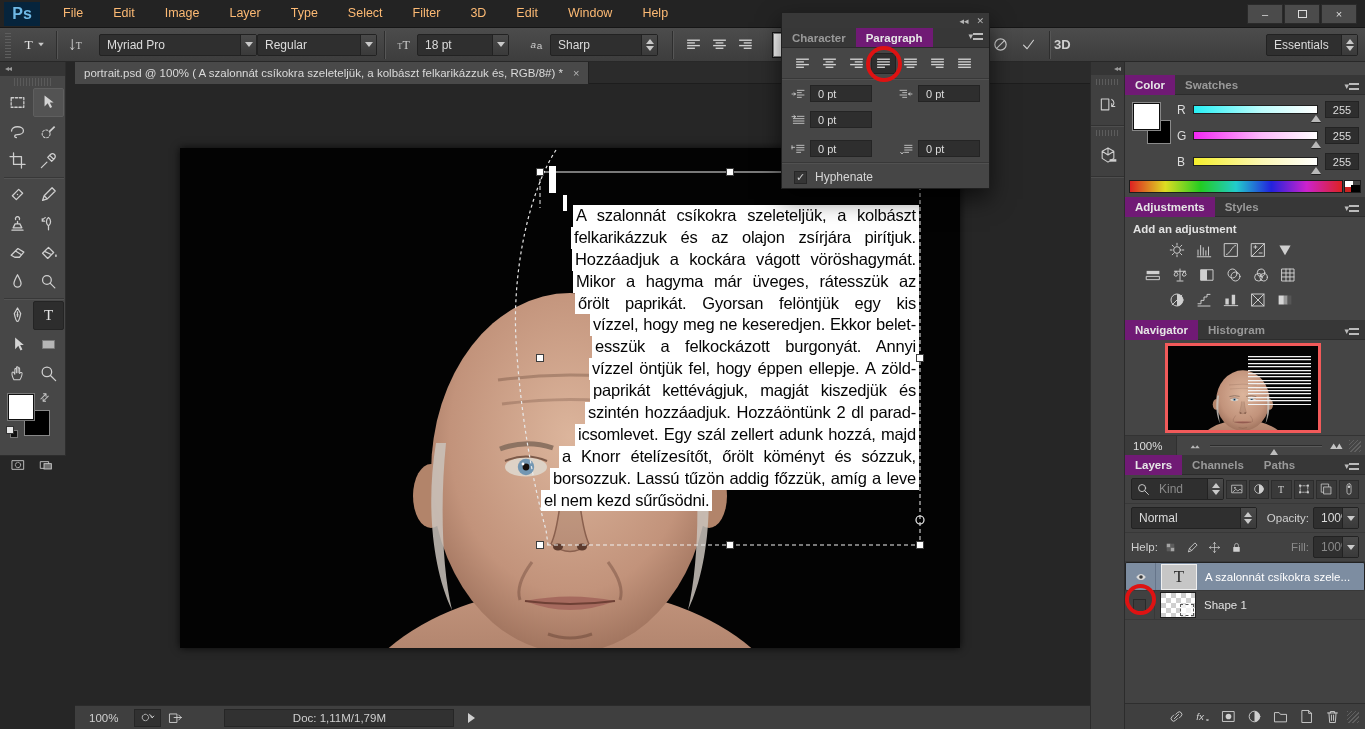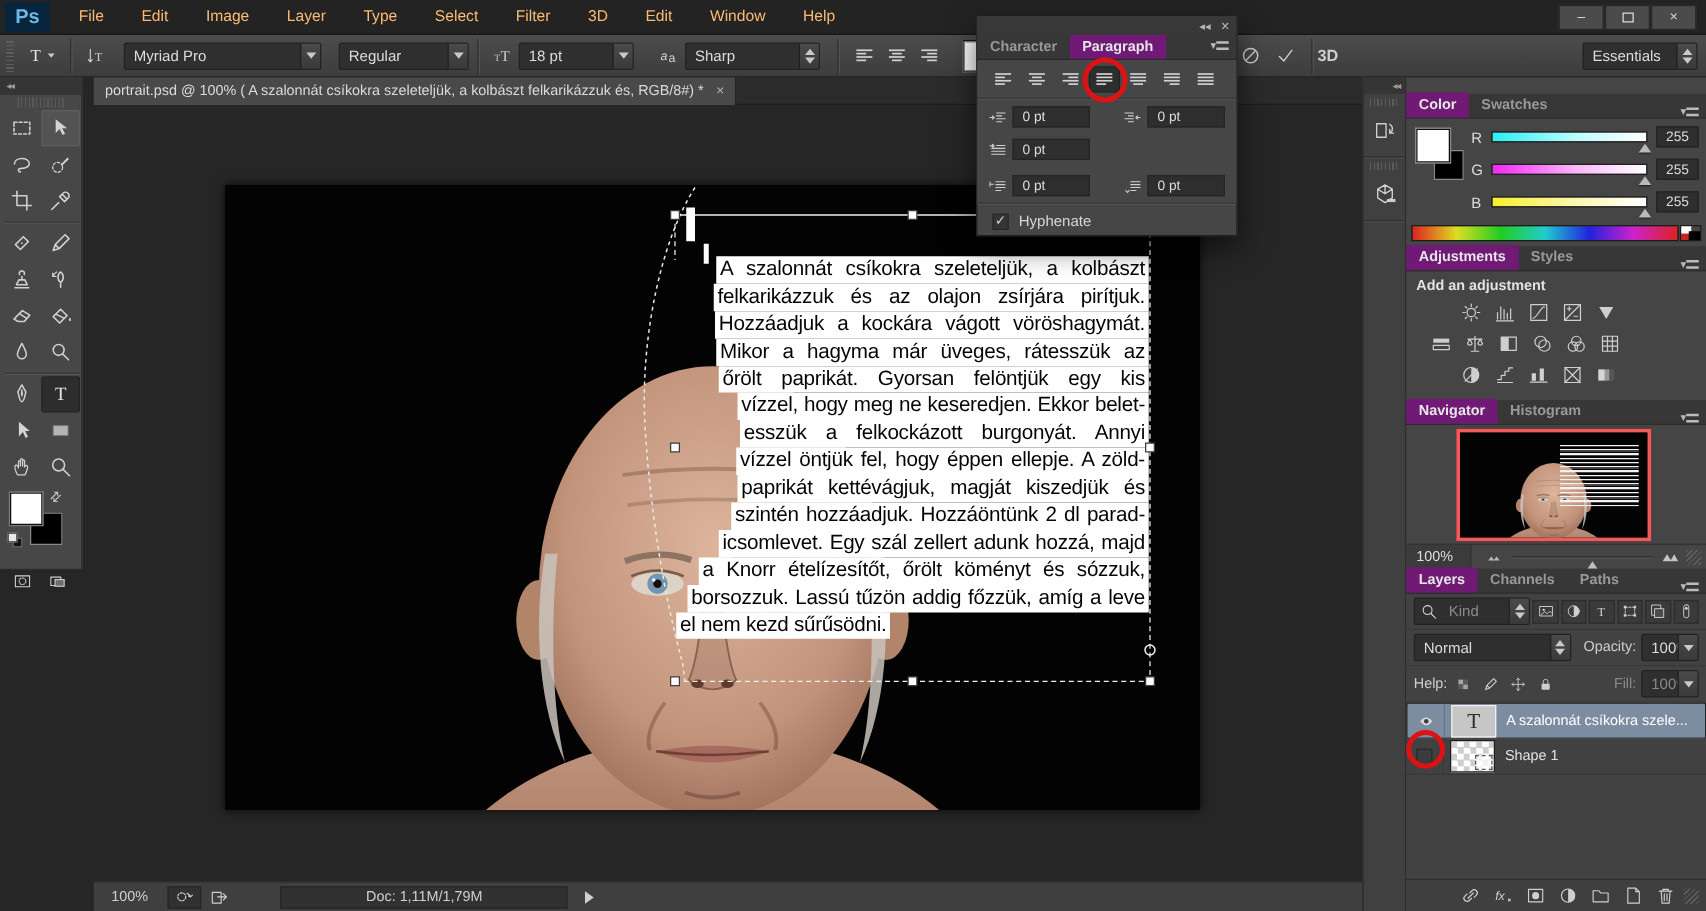--- a/index.html
+++ b/index.html
@@ -67,21 +67,21 @@
 .tb-btn svg{width:18px;height:16px}
 
 #minidock{position:absolute;left:1090px;top:62px;width:35px;height:667px;background:#404040;border-left:1px solid #2c2c2c;border-right:1px solid #2c2c2c}
 #minidock .dhead{height:13px;background:#353535;color:#9a9a9a;font-size:8px;letter-spacing:-1px;text-align:right;padding-right:4px;line-height:13px}
 .dgrip{height:6px;background:repeating-linear-gradient(90deg,#5c5c5c 0 1px,transparent 1px 3px);margin:4px 5px 2px 5px}
 .dock-btn{width:100%;height:34px;display:flex;align-items:center;justify-content:center}
 .dock-btn svg{width:20px;height:20px}
 .dsep{height:1px;background:#323232;box-shadow:0 1px 0 #4e4e4e;margin:4px 0}
 
 #rightcol{position:absolute;left:1125px;top:62px;width:240px;height:667px;background:#454545}
-.ptabs{height:20px;background:#373737;display:flex;align-items:flex-end;border-bottom:1px solid #2c2c2c}
+.ptabs{height:20px;background:#373737;display:flex;align-items:center;border-bottom:1px solid #2c2c2c}
 .ptab{padding:0 10px;line-height:20px;color:#999;font-weight:bold;font-size:11.5px}
 .ptab.active{background:#701a75;color:#e6e6e6}
 .pmenu{margin-left:auto;color:#bbb;font-size:9px;padding:3px 6px 0 0}
 .pmenu .bars{display:inline-block;width:10px;height:7px;border-top:2px solid #bbb;border-bottom:2px solid #bbb;position:relative;top:1px}
 #p-color{position:absolute;left:0;top:13px;width:240px;height:122px}
 #color-body{position:relative;height:102px;background:#454545}
 #c-fg{position:absolute;left:8px;top:8px;width:27px;height:27px;background:#fff;border:1px solid #0d0d0d;box-shadow:0 0 0 1px #888;z-index:2}
 #c-bg{position:absolute;left:22px;top:25px;width:24px;height:24px;background:#000;border:1px solid #8a8a8a}
 .chan-row{position:absolute;left:52px;display:flex;align-items:center;width:182px}
 .chan-label{width:16px;color:#dcdcdc;font-size:12px}
@@ -214,21 +214,21 @@
             <path d="M6 5 V19 M6 19 L3.8 16.6 M6 19 L8.2 16.6" stroke="#cfcfcf" stroke-width="1.3" fill="none" stroke-linecap="round" stroke-linejoin="round"></path>
           </svg>
         </span>
       </div>
     <div class="sel" style="width:158px;margin-left:10px">
       <span class="txt">Myriad Pro</span>
         <span class="arr">
           <span class="dar"></span>
         </span>
     </div>
-    <div class="sel" style="width:104px;margin-left:14px">
+    <div class="sel" style="width:120px;">
       <span class="txt">Regular</span>
         <span class="arr">
           <span class="dar"></span>
         </span>
     </div>
     <div class="opt-div"></div>
     <div class="opt-btn">
         <span class="icon">
           <svg viewBox="0 0 24 24">
             <text x="2" y="18" font-size="11" font-family="Liberation Serif,serif" fill="#cfcfcf">T</text>

